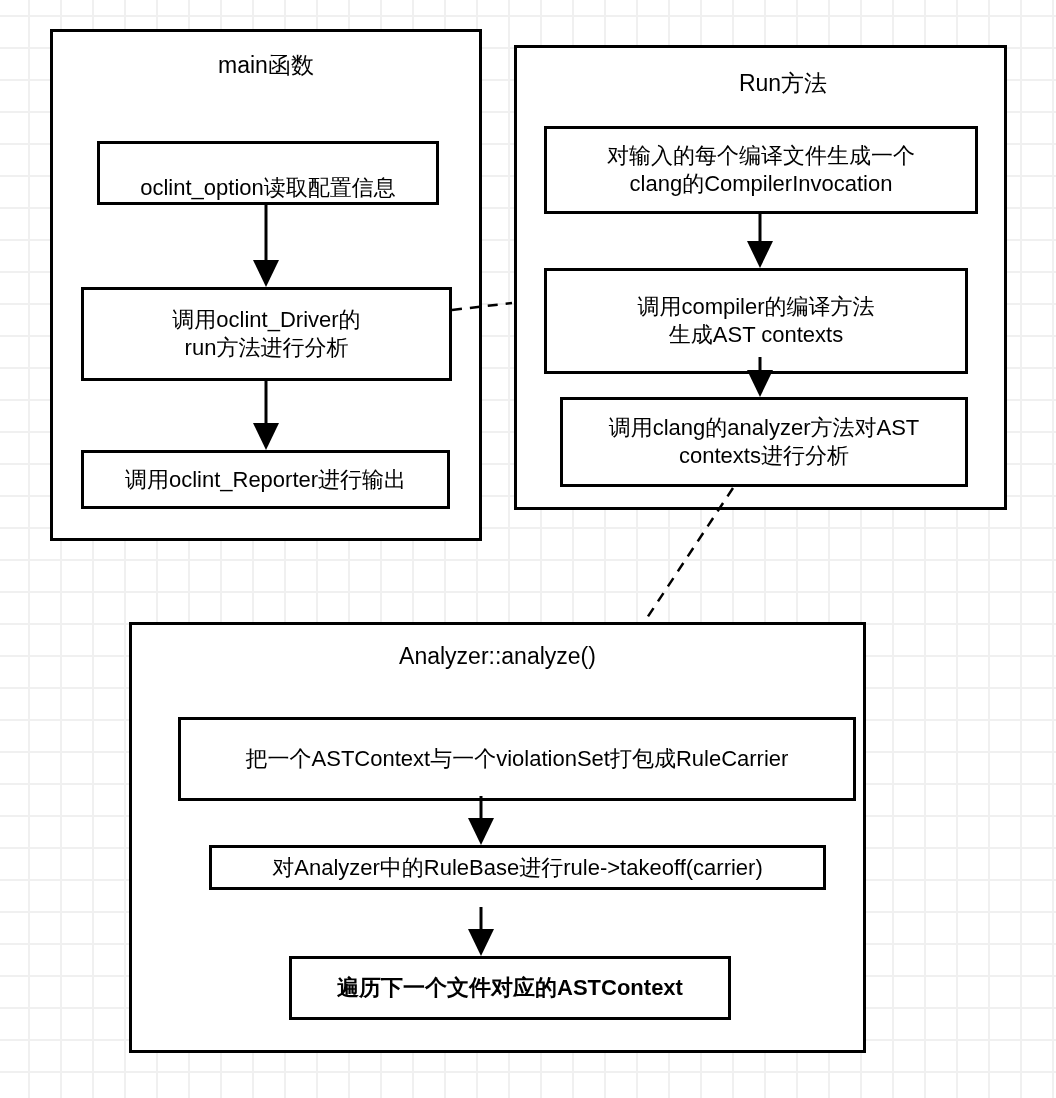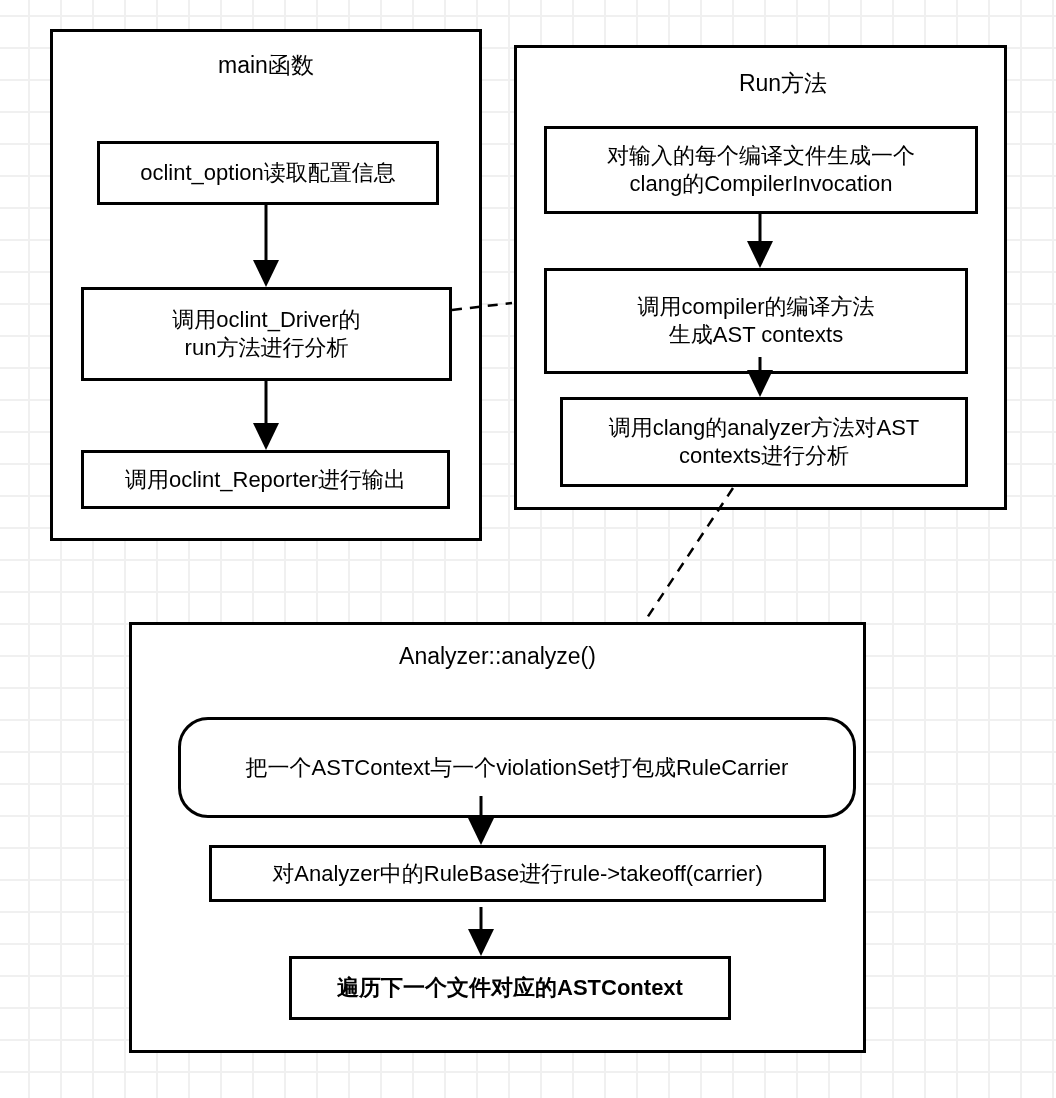--- a/index.html
+++ b/index.html
@@ -66,21 +66,21 @@
   </section>
 
   <section class="group" style="left:514px; top:45px; width:493px; height:465px;">
     <div class="gtitle" style="top:20px;padding-left:45px;">Run方法</div>
   </section>
 
   <section class="group" style="left:129px; top:622px; width:737px; height:431px;">
     <div class="gtitle" style="top:18px;">Analyzer::analyze()</div>
   </section>
 
-  <div class="step" style="left:97px; top:141px; width:342px; height:64px;">
+  <div class="step" style="left:97px; top:141px; width:342px; height:64px;justify-content:flex-end;">
     <div class="txt">oclint_option读取配置信息</div>
   </div>
   <div class="step" style="left:81px; top:287px; width:371px; height:94px;">
     <div class="txt">调用oclint_Driver的</div>
     <div class="txt">run方法进行分析</div>
   </div>
   <div class="step" style="left:81px; top:450px; width:369px; height:59px;">
     <div class="txt">调用oclint_Reporter进行输出</div>
   </div>
 
@@ -90,24 +90,24 @@
   </div>
   <div class="step" style="left:544px; top:268px; width:424px; height:106px;">
     <div class="txt">调用compiler的编译方法</div>
     <div class="txt">生成AST contexts</div>
   </div>
   <div class="step" style="left:560px; top:397px; width:408px; height:90px;">
     <div class="txt">调用clang的analyzer方法对AST</div>
     <div class="txt">contexts进行分析</div>
   </div>
 
-  <div class="step" style="left:178px; top:717px; width:678px; height:101px;border-radius:30px;">
+  <div class="step" style="left:178px; top:717px; width:678px; height:84px;">
     <div class="txt">把一个ASTContext与一个violationSet打包成RuleCarrier</div>
   </div>
-  <div class="step" style="left:209px; top:845px; width:617px; height:57px;">
+  <div class="step" style="left:209px; top:845px; width:617px; height:45px;">
     <div class="txt">对Analyzer中的RuleBase进行rule-&gt;takeoff(carrier)</div>
   </div>
   <div class="step" style="left:289px; top:956px; width:442px; height:64px;font-weight:bold;">
     <div class="txt">遍历下一个文件对应的ASTContext</div>
   </div>
 
   <svg class="connector-layer" width="1056" height="1098" viewBox="0 0 1056 1098">
 
     <g>
       <line x1="266" y1="205" x2="266" y2="263" stroke="#000" stroke-width="3"></line>

